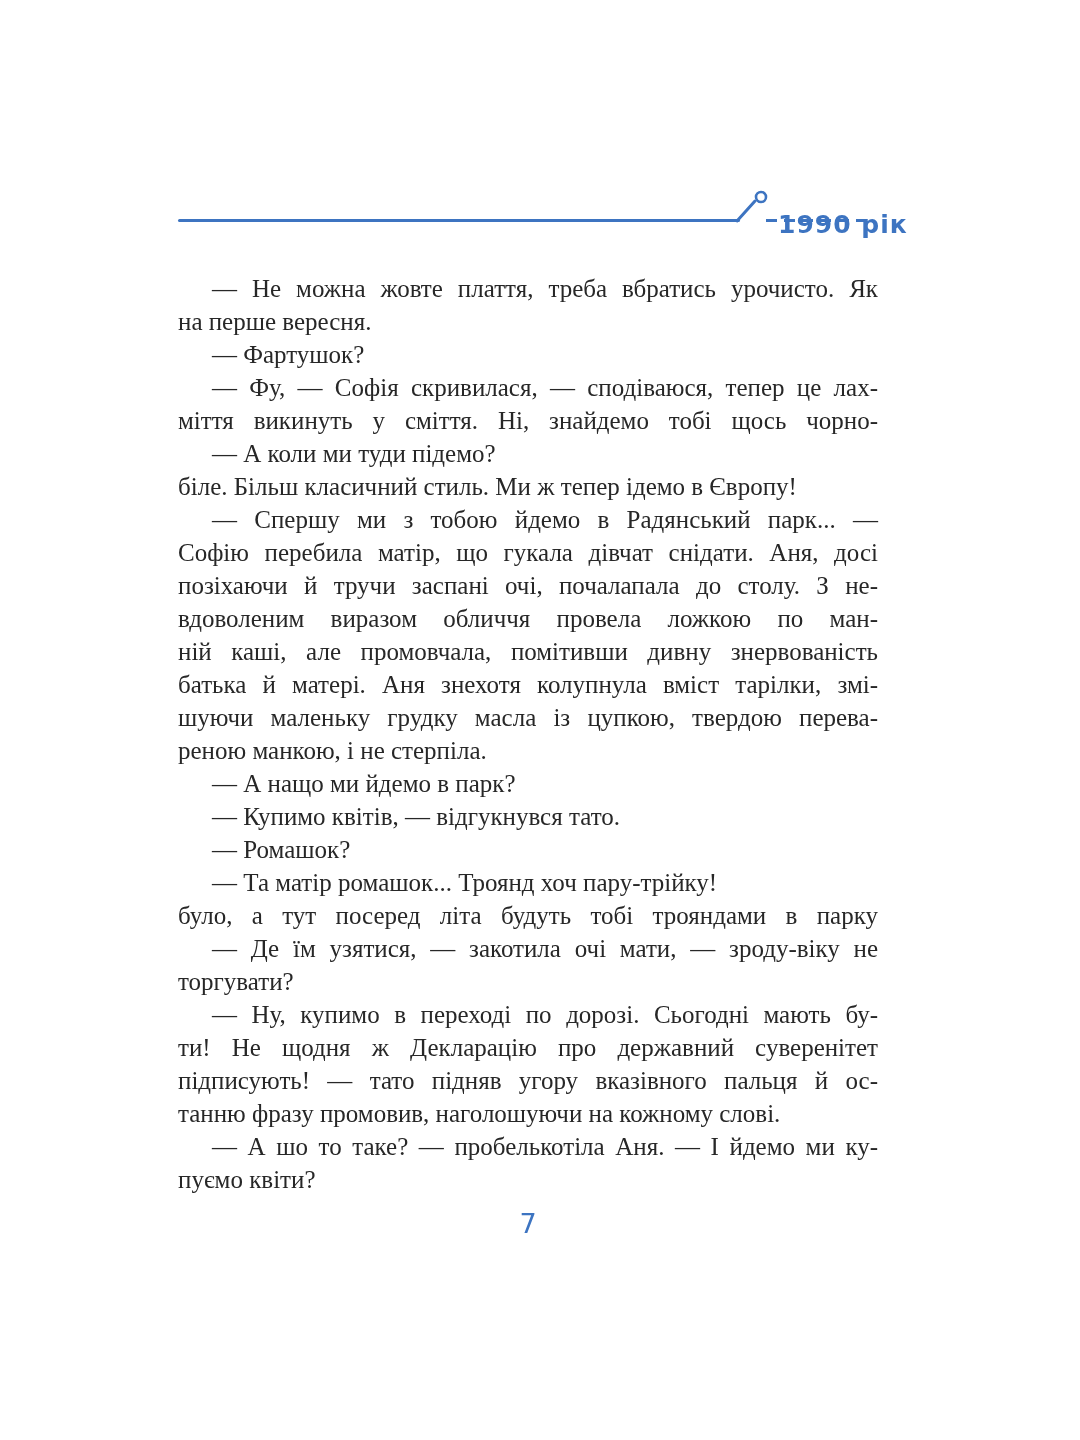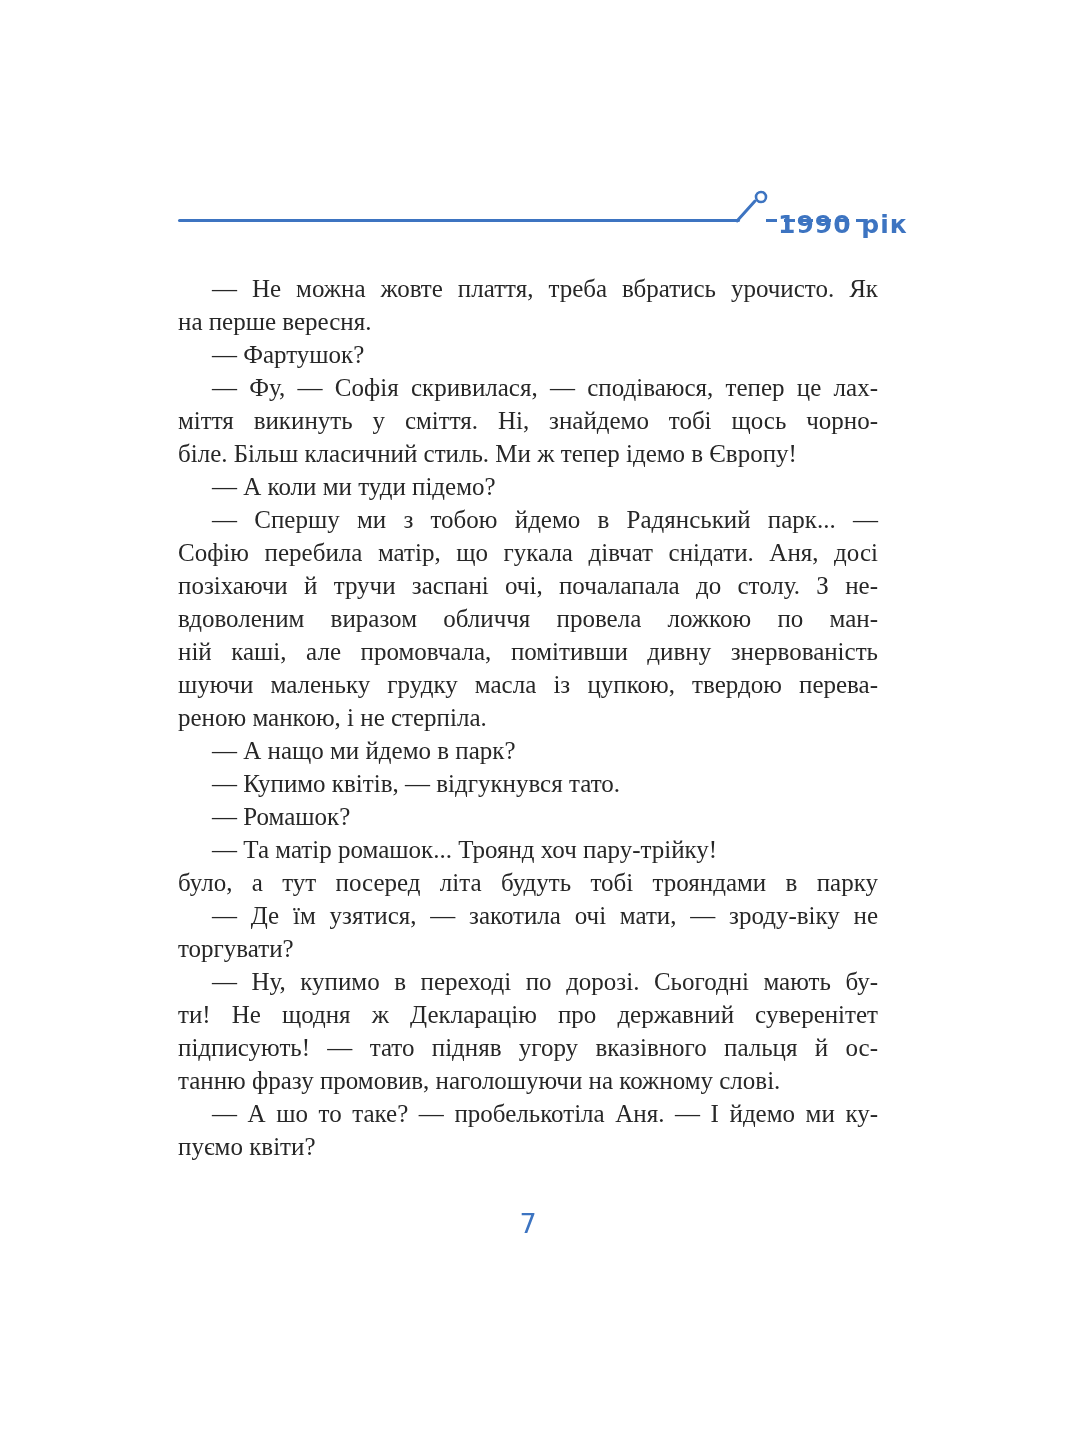--- a/index.html
+++ b/index.html
@@ -91,27 +91,28 @@
     <span class="year-label">1990 рік</span>
     <div class="year-dashes"></div>
   </div>
 
   <div class="text-block" id="text-block">
       <div class="line indent">— Не можна жовте плаття, треба вбратись урочисто. Як</div>
       <div class="line last">на перше вересня.</div>
       <div class="line indent last">— Фартушок?</div>
       <div class="line indent">— Фу, — Софія скривилася, — сподіваюся, тепер це лах-</div>
       <div class="line">міття викинуть у сміття. Ні, знайдемо тобі щось чорно-</div>
+      <div class="line indent last">— А коли ми туди підемо?</div>
       <div class="line last">біле. Більш класичний стиль. Ми ж тепер ідемо в Європу!</div>
-      <div class="line indent last">— А коли ми туди підемо?</div>
       <div class="line indent">— Спершу ми з тобою йдемо в Радянський парк... —</div>
       <div class="line">Софію перебила матір, що гукала дівчат снідати. Аня, досі</div>
       <div class="line">позіхаючи й тручи заспані очі, почалапала до столу. З не-</div>
       <div class="line">вдоволеним виразом обличчя провела ложкою по ман-</div>
       <div class="line">ній каші, але промовчала, помітивши дивну знервованість</div>
+      <div class="line">батька й матері. Аня знехотя колупнула вміст тарілки, змі-</div>
       <div class="line">шуючи маленьку грудку масла із цупкою, твердою перева-</div>
       <div class="line last">реною манкою, і не стерпіла.</div>
       <div class="line indent last">— А нащо ми йдемо в парк?</div>
       <div class="line indent last">— Купимо квітів, — відгукнувся тато.</div>
       <div class="line indent last">— Ромашок?</div>
       <div class="line indent last">— Та матір ромашок... Троянд хоч пару-трійку!</div>
       <div class="line">було, а тут посеред літа будуть тобі трояндами в парку</div>
       <div class="line indent">— Де їм узятися, — закотила очі мати, — зроду-віку не</div>
       <div class="line last">торгувати?</div>
       <div class="line indent">— Ну, купимо в переході по дорозі. Сьогодні мають бу-</div>

